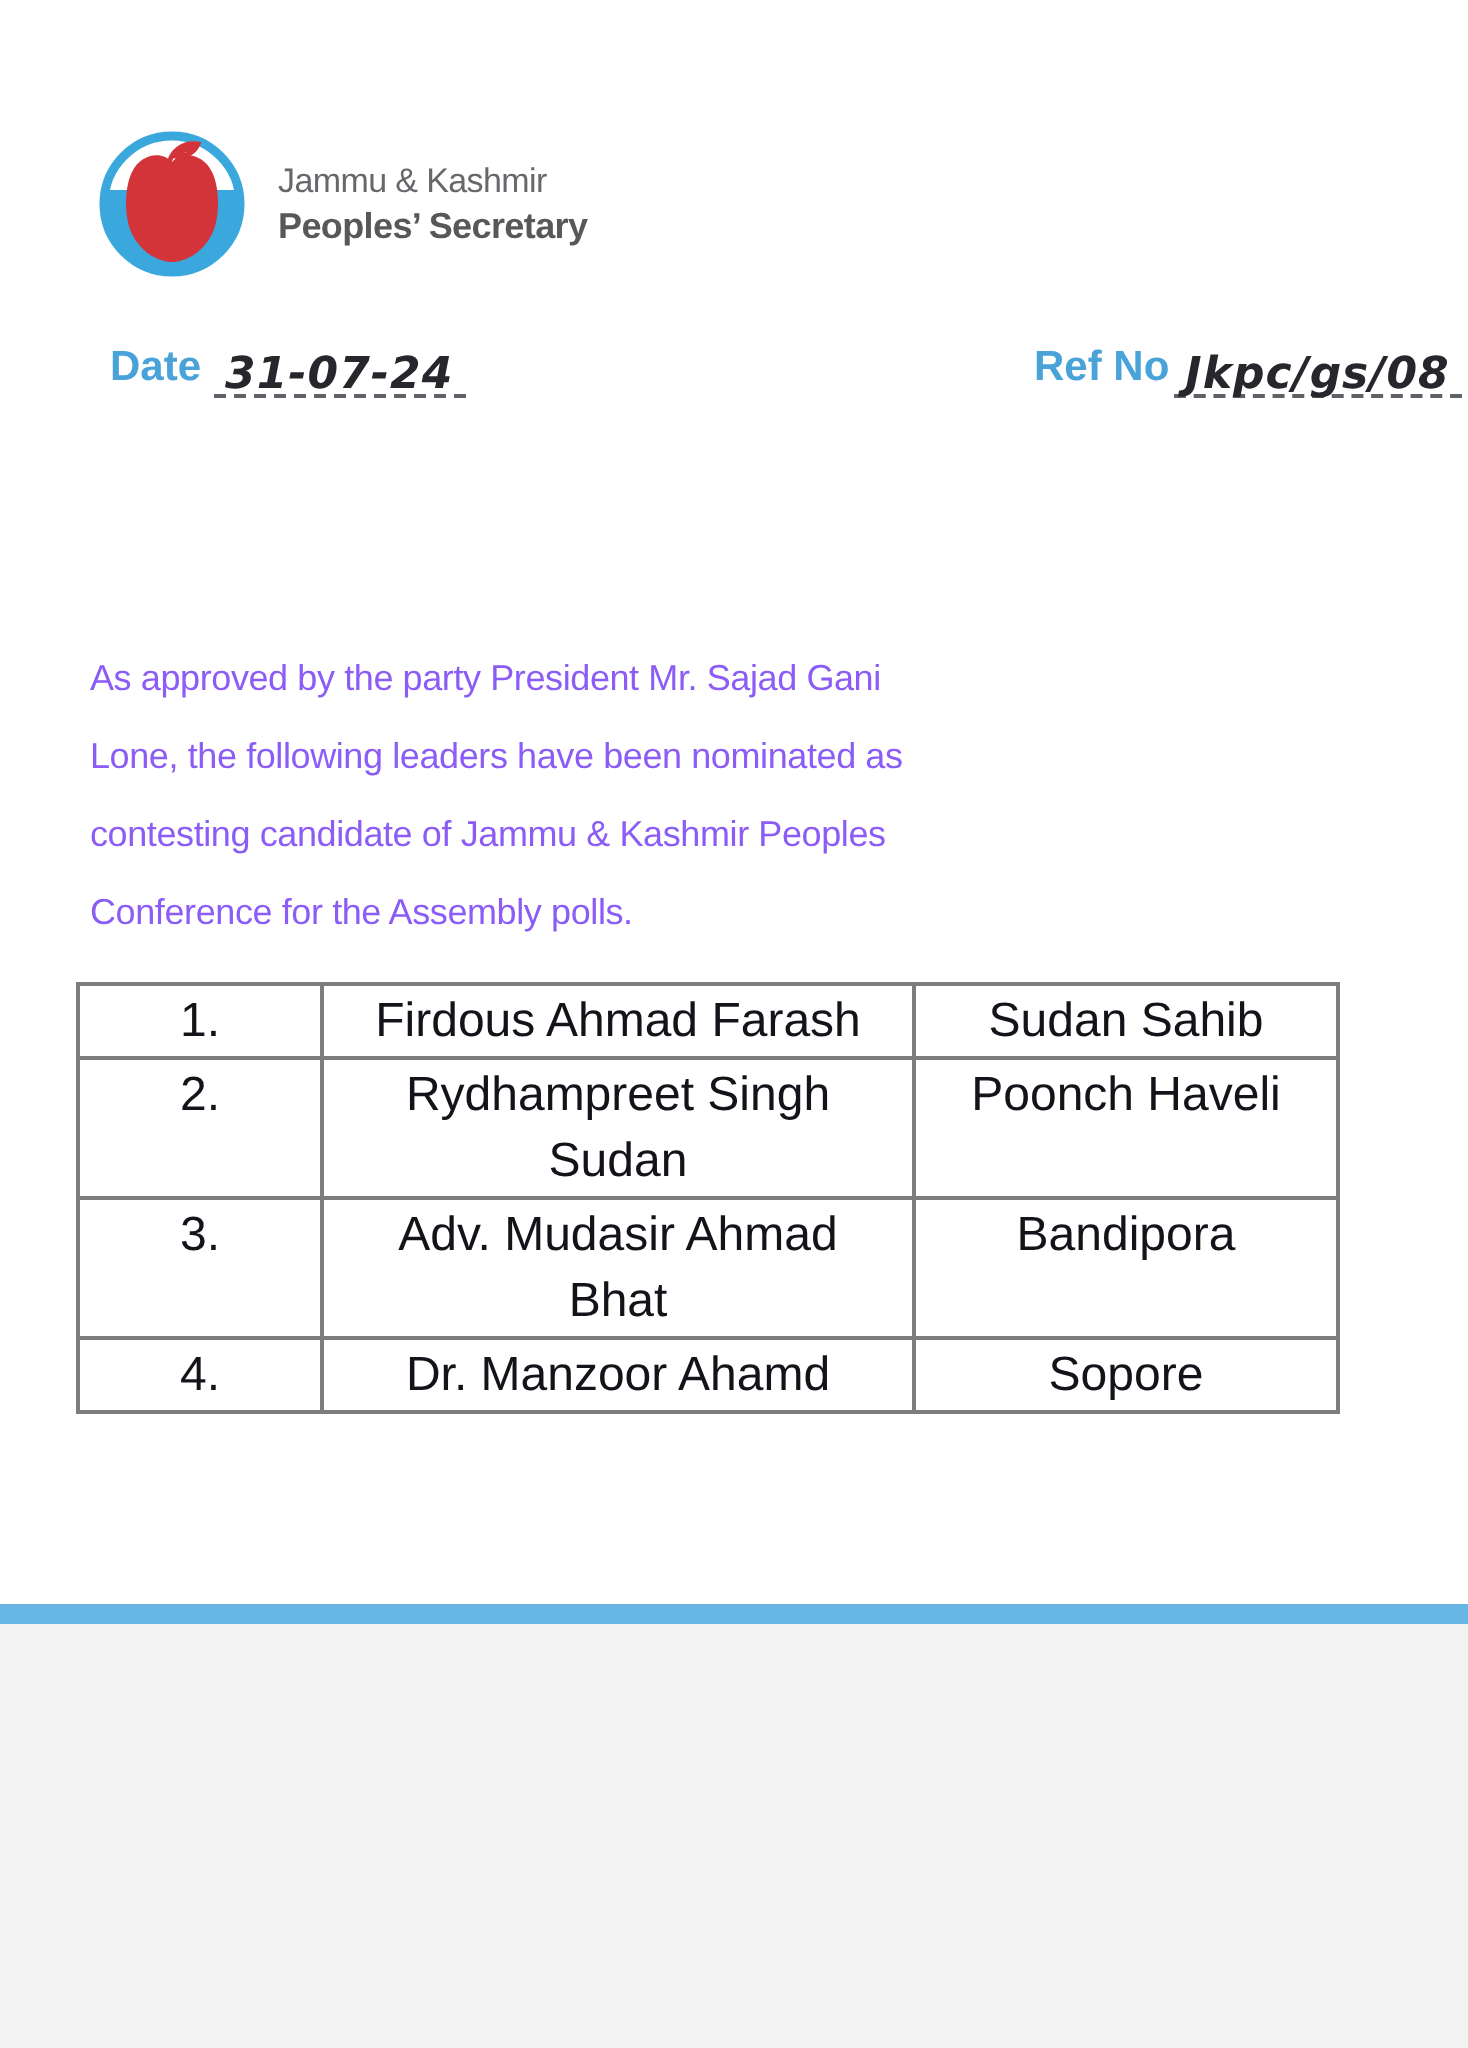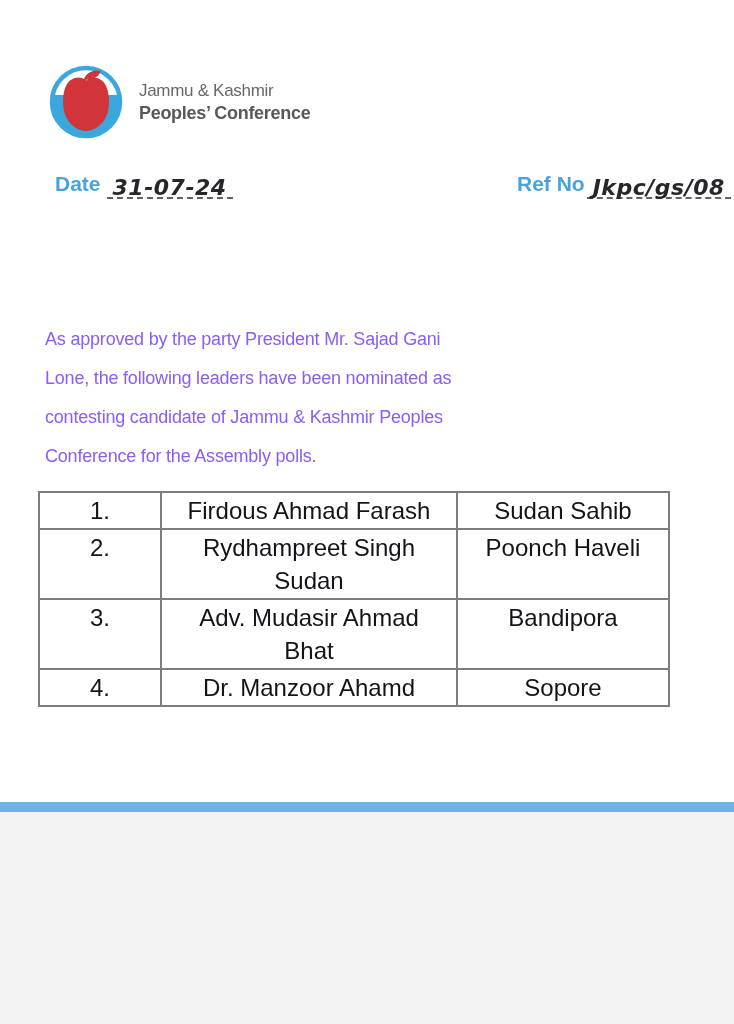--- a/index.html
+++ b/index.html
@@ -64,21 +64,21 @@
           </clipPath>
         </defs>
       <circle cx="38" cy="38" r="34" fill="#ffffff"></circle>
       <rect x="0" y="31" width="76" height="45" clip-path="url(#lc)" fill="#3aa8dc"></rect>
       <circle cx="38" cy="38" r="34" fill="none" stroke="#3aa8dc" stroke-width="4.5"></circle>
       <path d="M38 17 C33 11 22 13 18 22 C14 30 14 45 18 53 C23 63 32 67 38 67 C44 67 53 63 58 53 C62 45 62 30 58 22 C54 13 43 11 38 17 Z" fill="#d2343a"></path>
       <path d="M37 16 C39 10 45 7 51 8 C49 13 43 15 39 14 C42 12 46 10 48 10" fill="none" stroke="#d2343a" stroke-width="2.4" stroke-linecap="round"></path>
     </svg>
     <div class="logo-text">
       <span class="logo-line1">Jammu &amp; Kashmir</span>
-      <span class="logo-line2">Peoples’ Conference</span>
+      <span class="logo-line2">Peoples’ Secretary</span>
     </div>
   </div>
 
   <div class="field field-date">
     <span class="field-label">Date</span>
     <span class="hw-line hw-line-date">
       <span class="hw">31-07-24</span>
     </span>
   </div>
 

